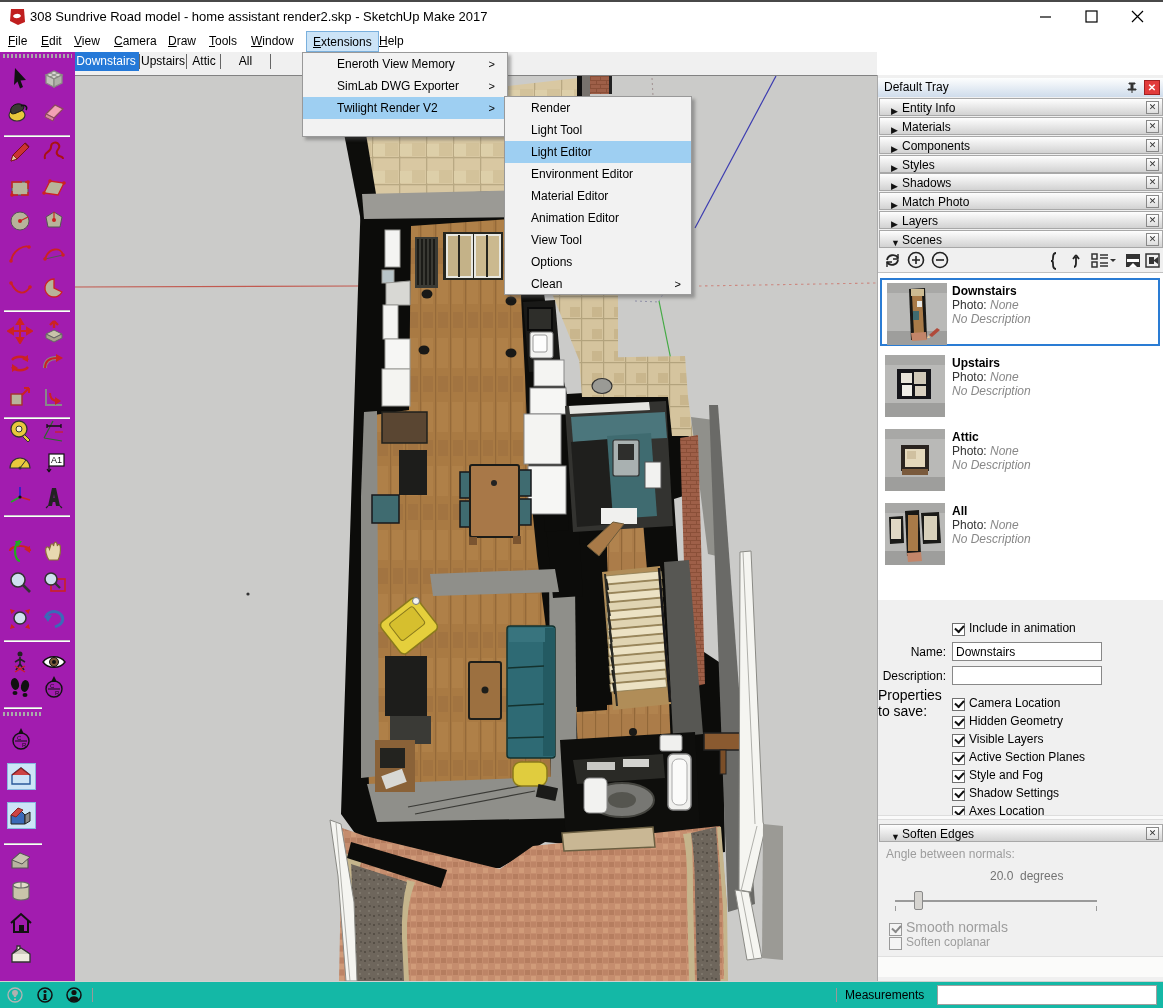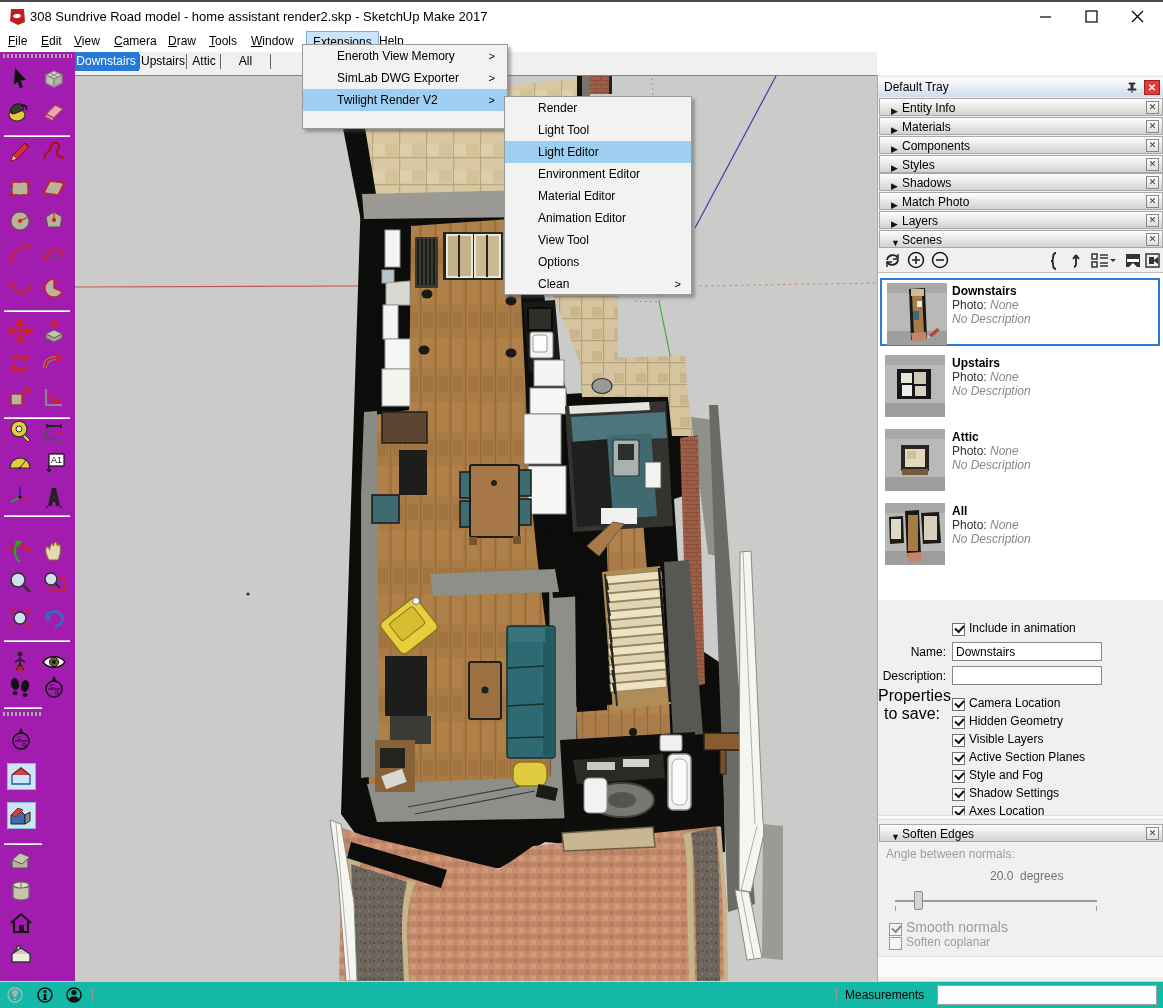--- a/index.html
+++ b/index.html
@@ -22,21 +22,21 @@
 #rpanel{position:absolute;left:877px;top:75px;width:286px;height:906px;background:#f0f0f0;border-left:1px solid #aaa}
 #trayhdr{position:absolute;left:0;top:3px;width:286px;height:19px;background:linear-gradient(#fdfefe,#cfdceb);font-size:12px}
 .sechdr{position:absolute;left:1px;width:284px;height:18px;background:linear-gradient(#fefefe,#d2d2d2);border:1px solid #a8a8a8;font-size:12px;line-height:16px;color:#000}
 .sechdr .arr{position:absolute;left:11px;top:4px;font-size:9px;color:#111}
 .sechdr .lbl{position:absolute;left:22px;top:1px}
 .xbox{position:absolute;right:3px;top:2px;width:13px;height:13px;background:linear-gradient(#fefefe,#ddd);border:1px solid #888;font-size:9px;line-height:11px;text-align:center;color:#333}
 
 #statusbar{position:absolute;left:0;top:981px;width:1163px;height:27px;background:#14b8a6;border-top:1px solid #d0d0d0}
 
 .menu{position:absolute;background:#f2f2f2;border:1px solid #999;box-shadow:3px 3px 3px rgba(80,80,80,.45);font-size:12px}
-.mitem{position:relative;height:22px;line-height:22px;color:#000;padding-left:33px}
+.mitem{position:relative;height:22px;line-height:22px;color:#000;padding-left:26px}
 .mitem .sub{position:absolute;right:10px;top:0;font-size:11px}
 .hl{background:#9ecff2}
 .cb{display:inline-block;width:13px;height:13px;background:#fff;border:1px solid #707070;position:relative;vertical-align:-2px}
 .cb.ck:before{content:"";position:absolute;left:2px;top:1px;width:7px;height:4px;border-left:2px solid #111;border-bottom:2px solid #111;transform:rotate(-48deg)}
 .cb.gy{border-color:#999;background:#f4f4f4}
 .cb.gy.ck:before{border-color:#888}
 </style></head>
 <body>
 <div id="app">
 
@@ -658,21 +658,21 @@
         <polygon points="22,50 36,49 37,58 23,59" fill="#c28569"></polygon>
       </svg>
 <div class="abs" style="left:74px;top:429px;font-size:12px;font-weight:bold;color:#000">All</div>
 <div class="abs" style="left:74px;top:443px;font-size:12px;color:#333">Photo: <i style="color:#888">None</i></div>
 <div class="abs" style="left:74px;top:457px;font-size:12px;color:#888"><i>No Description</i></div>
 <div class="abs" style="left:74px;top:545px"><span class="cb ck"></span><span style="font-size:12px;position:relative;top:-2px;left:4px">Include in animation</span></div>
 <div class="abs" style="left:0px;top:570px;width:68px;text-align:right;font-size:12px">Name:</div>
 <div class="abs" style="left:74px;top:567px;width:150px;height:19px;background:#fff;border:1px solid #888;font-size:12px;padding:2px 3px">Downstairs</div>
 <div class="abs" style="left:0px;top:594px;width:68px;text-align:right;font-size:12px">Description:</div>
 <div class="abs" style="left:74px;top:591px;width:150px;height:19px;background:#fff;border:1px solid #888"></div>
-<div class="abs" style="left:0px;top:612px;width:68px;text-align:center;font-size:16px">Properties<br>to save:</div>
+<div class="abs" style="left:0px;top:612px;width:68px;text-align:left;font-size:14px">Properties<br>to save:</div>
 <div class="abs" style="left:74px;top:620px"><span class="cb ck"></span><span style="font-size:12px;position:relative;top:-2px;left:4px">Camera Location</span></div>
 <div class="abs" style="left:74px;top:638px"><span class="cb ck"></span><span style="font-size:12px;position:relative;top:-2px;left:4px">Hidden Geometry</span></div>
 <div class="abs" style="left:74px;top:656px"><span class="cb ck"></span><span style="font-size:12px;position:relative;top:-2px;left:4px">Visible Layers</span></div>
 <div class="abs" style="left:74px;top:674px"><span class="cb ck"></span><span style="font-size:12px;position:relative;top:-2px;left:4px">Active Section Planes</span></div>
 <div class="abs" style="left:74px;top:692px"><span class="cb ck"></span><span style="font-size:12px;position:relative;top:-2px;left:4px">Style and Fog</span></div>
 <div class="abs" style="left:74px;top:710px"><span class="cb ck"></span><span style="font-size:12px;position:relative;top:-2px;left:4px">Shadow Settings</span></div>
 <div class="abs" style="left:74px;top:728px"><span class="cb ck"></span><span style="font-size:12px;position:relative;top:-2px;left:4px">Axes Location</span></div>
 <div class="abs" style="left:0;top:740px;width:286px;height:5px;background:#fafafa;border-top:1px solid #ddd;border-bottom:1px solid #ddd"></div>
 <div class="sechdr" style="top:749px">
         <span class="arr">▼</span>
@@ -700,21 +700,21 @@
 <circle cx="67" cy="9" r="7" fill="none" stroke="#111" stroke-width="1.5"></circle>
         <circle cx="67" cy="6.5" r="2.6" fill="#111"></circle>
         <path d="M62 13.5 a5.5 5.5 0 0 1 10 0 a7 7 0 0 1 -10 0 Z" fill="#111"></path>
 </svg>
  <div class="abs" style="left:92px;top:6px;width:1px;height:14px;background:#999"></div>
  <div class="abs" style="left:836px;top:6px;width:1px;height:14px;background:#999"></div>
  <div class="abs" style="left:845px;top:6px;font-size:12px;color:#000">Measurements</div>
  <div class="abs" style="left:937px;top:3px;width:220px;height:20px;background:#fff;border:1px solid #a0a0a0"></div>
 </div>
 
-<div class="menu" style="left:302px;top:44px;width:206px;height:85px">
+<div class="menu" style="left:302px;top:52px;width:206px;height:85px">
  <div class="mitem" style="padding-left:34px">Eneroth View Memory<span class="sub" style="right:12px">&gt;</span></div>
  <div class="mitem" style="padding-left:34px">SimLab DWG Exporter<span class="sub" style="right:12px">&gt;</span></div>
  <div class="mitem hl" style="padding-left:34px">Twilight Render V2<span class="sub" style="right:12px">&gt;</span></div>
 </div>
 
 <div class="menu" style="left:504px;top:96px;width:188px;height:199px">
  <div class="mitem">Render</div>
  <div class="mitem">Light Tool</div>
  <div class="mitem hl">Light Editor</div>
  <div class="mitem">Environment Editor</div>

